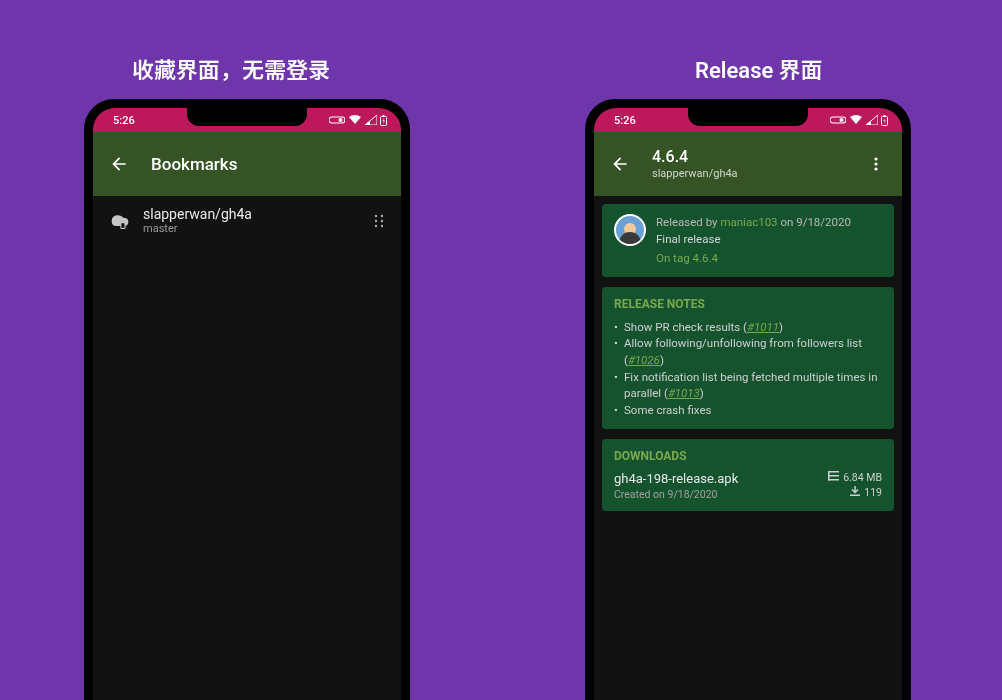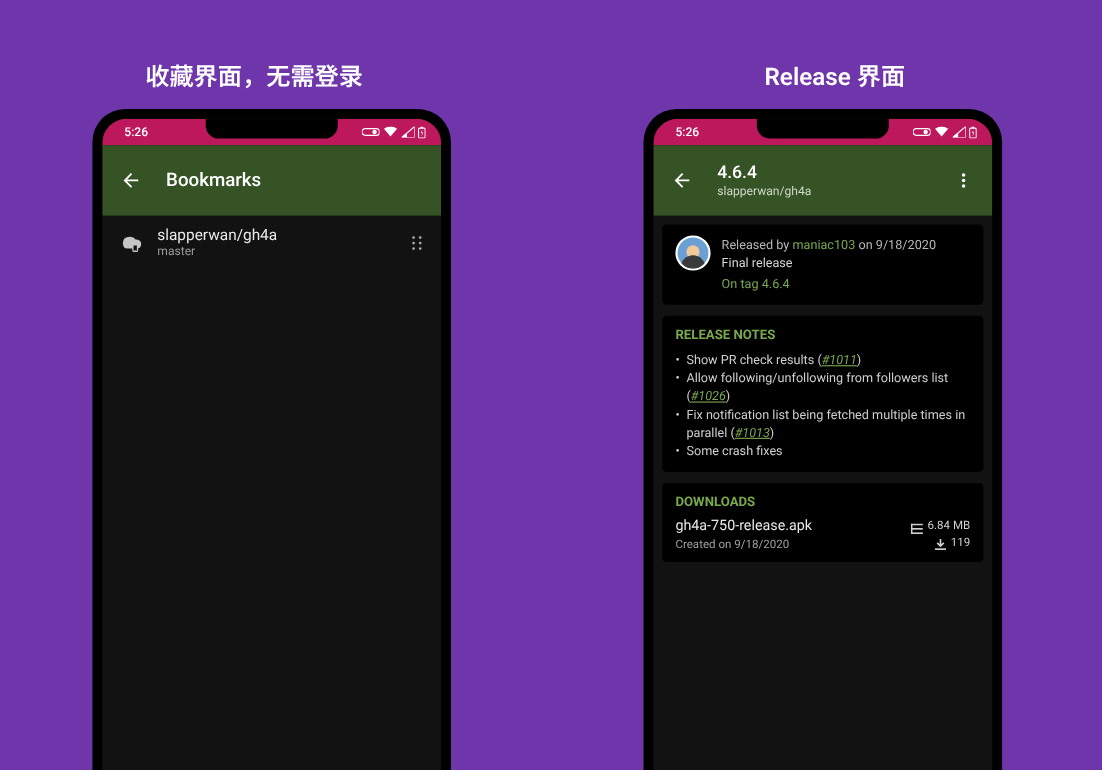--- a/index.html
+++ b/index.html
@@ -106,21 +106,21 @@
   width: 30px; color: #b8b8b8;
   display: flex; align-items: center; justify-content: center;
 }
 .bookmark-row .text { flex: 1; margin-left: 8px; }
 .bookmark-row .t1 { color: #eaeaea; font-size: 14px; }
 .bookmark-row .t2 { color: #9a9a9a; font-size: 11px; }
 .bookmark-row .handle { color: #9a9a9a; width: 20px; display:flex; align-items:center; justify-content:center; }
 
 .content-scroll { padding: 8px; }
 .card {
-  background: #000000;
+  background: #14532d;
   border-radius: 4px;
   padding: 10px 12px;
   margin-bottom: 10px;
 }
 .release-head { display: flex; }
 .avatar {
   width: 32px; height: 32px; border-radius: 50%;
   background: #6aa0d4;
   border: 2px solid #fff;
   flex-shrink: 0;
@@ -150,21 +150,21 @@
 .notes-list { color: #cfcfcf; font-size: 11.5px; line-height: 1.45; }
 .notes-list .item { display: flex; }
 .notes-list .bullet { width: 10px; flex-shrink: 0; }
 .notes-list a { color: #7aa84f; text-decoration: underline; font-style: italic; }
 
 .download-row { display: flex; align-items: center; }
 .download-row .left { flex: 1; }
 .download-row .fname { color: #e8e8e8; font-size: 13px; }
 .download-row .created { color: #a0a0a0; font-size: 10.5px; margin-top: 2px; }
 .download-row .right { color: #cfcfcf; font-size: 10.5px; text-align: right; }
-.download-row .right .line { display: flex; align-items: flex-end; justify-content: flex-end; gap: 4px; line-height: 1.4; }
+.download-row .right .line { display: flex; align-items: flex-start; justify-content: flex-end; gap: 4px; line-height: 1.4; }
 
 svg { display: block; }
 </style>
 </head>
 <body>
 
 <div class="caption caption-left">收藏界面，无需登录</div>
 <div class="caption caption-right">Release 界面</div>
 
 <div class="phone phone-left">
@@ -297,21 +297,21 @@
               <div class="bullet">•</div>
               <div><span>Some crash fixes</span></div>
             </div>
           </div>
       </div>
 
       <div class="card">
         <div class="section-title">DOWNLOADS</div>
         <div class="download-row">
           <div class="left">
-            <div class="fname">gh4a-750-release.apk</div>
+            <div class="fname">gh4a-198-release.apk</div>
             <div class="created">Created on 9/18/2020</div>
           </div>
           <div class="right">
             <div class="line">
               <svg width="11" height="10" viewBox="0 0 11 10">
                   <rect x="0" y="0" width="11" height="1.5" fill="#cfcfcf"></rect>
                   <rect x="0" y="4" width="11" height="1.5" fill="#cfcfcf"></rect>
                   <rect x="0" y="8" width="11" height="1.5" fill="#cfcfcf"></rect>
                   <rect x="0" y="0" width="1.5" height="9.5" fill="#cfcfcf"></rect>
                 </svg>

